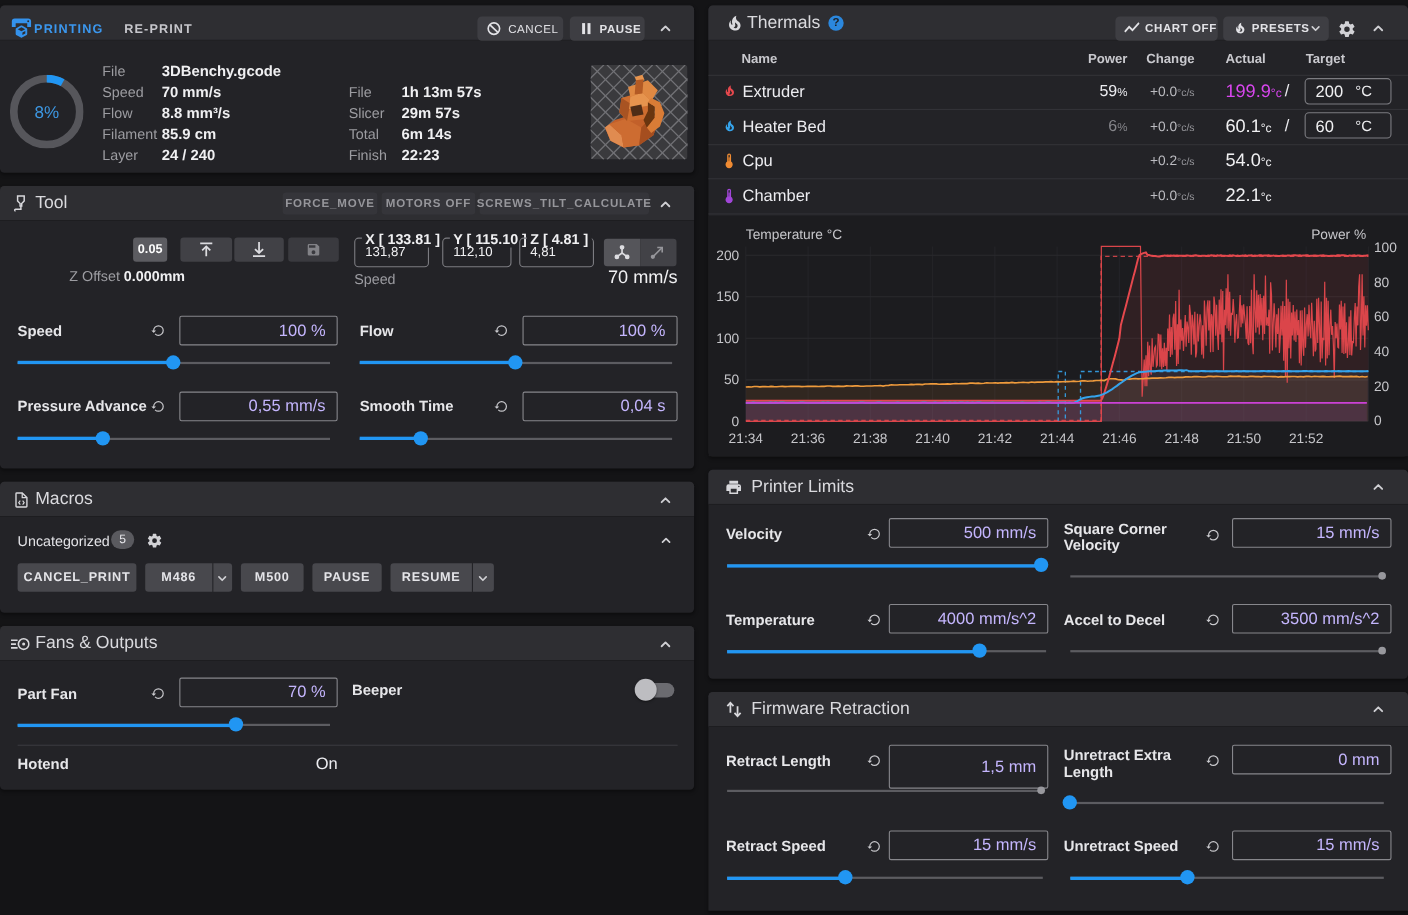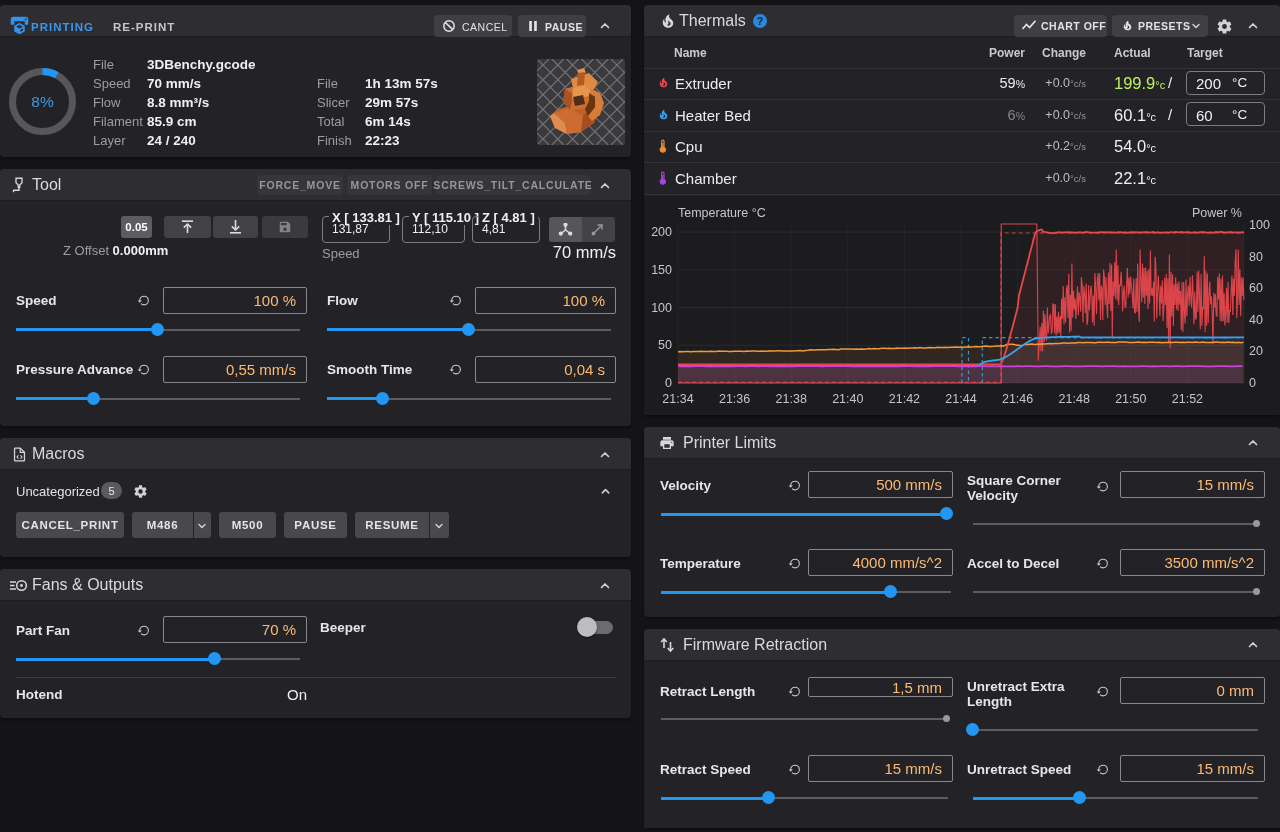--- a/index.html
+++ b/index.html
@@ -2,21 +2,21 @@
 <html><head><meta charset="utf-8"><style>
 *{margin:0;padding:0;box-sizing:border-box}
 html,body{width:1280px;height:832px;background:#141416;font-family:"Liberation Sans",sans-serif;overflow:hidden;position:relative}
 .card{position:absolute;background:#232327;border-radius:4px;box-shadow:0 2px 3px rgba(0,0,0,.35)}
 .hdr{position:absolute;left:0;right:0;top:0;height:32px;background:#2e2e32;border-radius:4px 4px 0 0;border-bottom:1px solid #1d1d20}
 .htitle{position:absolute;font-size:16px;color:#dadade;top:7px}
 .abs{position:absolute}
 .gl{position:absolute;color:#9c9ca1;font-size:13px}
 .wl{position:absolute;color:#f0f0f2;font-size:13.5px;font-weight:bold}
 .blab{position:absolute;color:#e6e6e9;font-weight:bold;font-size:13.5px}
-.inp{position:absolute;border:1px solid #87878c;border-radius:2px;display:flex;align-items:center;justify-content:flex-end;padding-right:10px;font-size:15px;color:#fdba74}
+.inp{position:absolute;border:1px solid #87878c;border-radius:2px;display:flex;align-items:center;justify-content:flex-end;padding-right:10px;font-size:15px;color:#c4b5fd}
 .track{position:absolute;height:2px;background:#5c5c61}
 .tfill{position:absolute;height:3px;background:#2196f3}
 .thumb{position:absolute;width:13px;height:13px;border-radius:50%;background:#2196f3}
 .dot{position:absolute;width:7px;height:7px;border-radius:50%;background:#98989d}
 .hbtn{position:absolute;background:#3e3e43;border-radius:4px;display:flex;align-items:center;justify-content:center;color:#e2e2e6;font-size:11.5px;font-weight:bold;letter-spacing:.9px}
 .mbtn{position:absolute;background:#48484d;border-radius:3px;display:flex;align-items:center;justify-content:center;color:#e4e4e8;font-size:11.5px;font-weight:bold;letter-spacing:.7px;height:26px}
 .dbtn{position:absolute;background:#35353a;border-radius:3px;display:flex;align-items:center;justify-content:center;color:#96969b;font-size:10.5px;font-weight:bold;letter-spacing:.8px;height:20px}
 .zbtn{position:absolute;background:#414146;border-radius:3px;top:216px;height:22px}
 .fset{position:absolute;border:1px solid #7c7c81;border-radius:4px;height:27px}
 .flg{position:absolute;top:-7px;left:6px;background:#232327;padding:0 3px;color:#f0f0f2;font-size:13px;font-weight:bold;white-space:nowrap}
@@ -320,21 +320,21 @@
 <div class="abs" style="left:0;top:94px;width:636px;height:1px;background:#323237"></div>
 <div class="abs" style="left:0;top:125.5px;width:636px;height:1px;background:#323237"></div>
 <div class="abs" style="left:0;top:157px;width:636px;height:1px;background:#323237"></div>
 <div class="abs" style="left:0;top:189px;width:636px;height:1px;background:#323237"></div>
 <svg style="position:absolute;left:13px;top:71px" width="13" height="13" viewBox="0 0 24 24">
       <path fill="#e5484d" d="M17.66 11.2c-.23-.3-.51-.56-.77-.82-.67-.6-1.43-1.03-2.07-1.66C13.33 7.26 13 4.85 13.95 3c-.95.23-1.78.75-2.49 1.32-2.59 2.08-3.61 5.75-2.39 8.9.04.1.08.2.08.33 0 .22-.15.42-.35.5-.23.1-.47.04-.66-.12a.58.58 0 0 1-.14-.17c-1.13-1.43-1.31-3.48-.55-5.12C5.78 10 4.87 12.3 5 14.47c.06.5.12 1 .29 1.5.14.6.41 1.2.71 1.73 1.08 1.73 2.95 2.97 4.96 3.22 2.14.27 4.43-.12 6.07-1.6 1.83-1.66 2.47-4.32 1.53-6.6l-.13-.26c-.21-.46-.77-1.26-.77-1.26m-3.16 6.3c-.28.24-.74.5-1.1.6-1.12.4-2.24-.16-2.9-.82 1.19-.28 1.9-1.16 2.11-2.05.17-.8-.15-1.46-.28-2.23-.12-.74-.1-1.37.17-2.06.19.38.39.76.63 1.06.77 1 1.98 1.44 2.24 2.8.04.14.06.28.06.43.03.82-.33 1.72-.93 2.27Z"></path>
     </svg>
 <div class="abs" style="left:31px;top:70px;font-size:15px;color:#ececf0">Extruder</div>
 <div class="abs" style="left:310px;top:70px;width:71px;text-align:right;font-size:14.5px;color:#ececf0">59<span style="font-size:10.5px">%</span></div>
 <div class="abs" style="left:380px;top:71px;width:62px;text-align:right;font-size:12.5px;color:#bcbcc1">+0.0<span style="font-size:9.5px;color:#96969b">°c/s</span></div>
-<div class="abs" style="left:470px;top:69px;font-size:16.5px;color:#bef264">199.9<span style="font-size:11px">°c</span></div>
+<div class="abs" style="left:470px;top:69px;font-size:16.5px;color:#d946ef">199.9<span style="font-size:11px">°c</span></div>
 <div class="abs" style="left:524px;top:69px;font-size:15px;color:#ececf0">/</div>
 <div class="abs" style="left:542px;top:65.5px;width:79px;height:24px;border:1px solid #7c7c81;border-radius:4px"></div>
 <div class="abs" style="left:552px;top:70px;font-size:15px;color:#f0f0f2">200</div>
 <div class="abs" style="left:588px;top:70px;width:16px;font-size:13.5px;color:#f0f0f2">°C</div>
 <svg style="position:absolute;left:13px;top:102.5px" width="13" height="13" viewBox="0 0 24 24">
       <path fill="#35a4ec" d="M17.66 11.2c-.23-.3-.51-.56-.77-.82-.67-.6-1.43-1.03-2.07-1.66C13.33 7.26 13 4.85 13.95 3c-.95.23-1.78.75-2.49 1.32-2.59 2.08-3.61 5.75-2.39 8.9.04.1.08.2.08.33 0 .22-.15.42-.35.5-.23.1-.47.04-.66-.12a.58.58 0 0 1-.14-.17c-1.13-1.43-1.31-3.48-.55-5.12C5.78 10 4.87 12.3 5 14.47c.06.5.12 1 .29 1.5.14.6.41 1.2.71 1.73 1.08 1.73 2.95 2.97 4.96 3.22 2.14.27 4.43-.12 6.07-1.6 1.83-1.66 2.47-4.32 1.53-6.6l-.13-.26c-.21-.46-.77-1.26-.77-1.26m-3.16 6.3c-.28.24-.74.5-1.1.6-1.12.4-2.24-.16-2.9-.82 1.19-.28 1.9-1.16 2.11-2.05.17-.8-.15-1.46-.28-2.23-.12-.74-.1-1.37.17-2.06.19.38.39.76.63 1.06.77 1 1.98 1.44 2.24 2.8.04.14.06.28.06.43.03.82-.33 1.72-.93 2.27Z"></path>
     </svg>
 <div class="abs" style="left:31px;top:101.5px;font-size:15px;color:#ececf0">Heater Bed</div>
 <div class="abs" style="left:310px;top:101.5px;width:71px;text-align:right;font-size:14.5px;color:#85858a">6<span style="font-size:10.5px">%</span></div>
 <div class="abs" style="left:380px;top:102.5px;width:62px;text-align:right;font-size:12.5px;color:#bcbcc1">+0.0<span style="font-size:9.5px;color:#96969b">°c/s</span></div>
@@ -471,21 +471,21 @@
       </g>
     </svg>
 <div class="htitle" style="left:39px">Firmware Retraction</div>
 <svg style="position:absolute;left:603.0px;top:10.0px" width="12" height="12" viewBox="0 0 12 12">
       <polyline points="2.5,7.5 6,4 9.5,7.5" fill="none" stroke="#cfcfd3" stroke-width="1.7" stroke-linecap="round" stroke-linejoin="round"></polyline>
     </svg>
 <div class="blab" style="left:16px;top:55px">Retract Length</div>
 <svg style="position:absolute;left:143.5px;top:55.5px" width="13" height="13" viewBox="0 0 24 24">
       <path fill="#c9c9cd" d="M13 3a9 9 0 0 0-9 9H1l3.89 3.89.07.14L9 12H6a7 7 0 0 1 7-7 7 7 0 0 1 7 7 7 7 0 0 1-7 7c-1.93 0-3.68-.79-4.94-2.06l-1.42 1.42A8.896 8.896 0 0 0 13 21a9 9 0 0 0 9-9 9 9 0 0 0-9-9Z"></path>
     </svg>
-<div class="inp" style="left:164px;top:48px;width:145px;height:20px">1,5 mm</div>
+<div class="inp" style="left:164px;top:48px;width:145px;height:40px">1,5 mm</div>
 <div class="track" style="left:17px;top:89px;width:287px"></div>
 <div class="dot" style="left:299px;top:86px"></div>
 <div class="blab" style="left:323px;top:50px">Unretract Extra<br>Length</div>
 <svg style="position:absolute;left:451.5px;top:55.5px" width="13" height="13" viewBox="0 0 24 24">
       <path fill="#c9c9cd" d="M13 3a9 9 0 0 0-9 9H1l3.89 3.89.07.14L9 12H6a7 7 0 0 1 7-7 7 7 0 0 1 7 7 7 7 0 0 1-7 7c-1.93 0-3.68-.79-4.94-2.06l-1.42 1.42A8.896 8.896 0 0 0 13 21a9 9 0 0 0 9-9 9 9 0 0 0-9-9Z"></path>
     </svg>
 <div class="inp" style="left:476px;top:48px;width:145px;height:27px">0 mm</div>
 <div class="track" style="left:329px;top:99.5px;width:285px"></div>
 <div class="thumb" style="left:322px;top:93.5px"></div>
 <div class="blab" style="left:16px;top:133px">Retract Speed</div>

